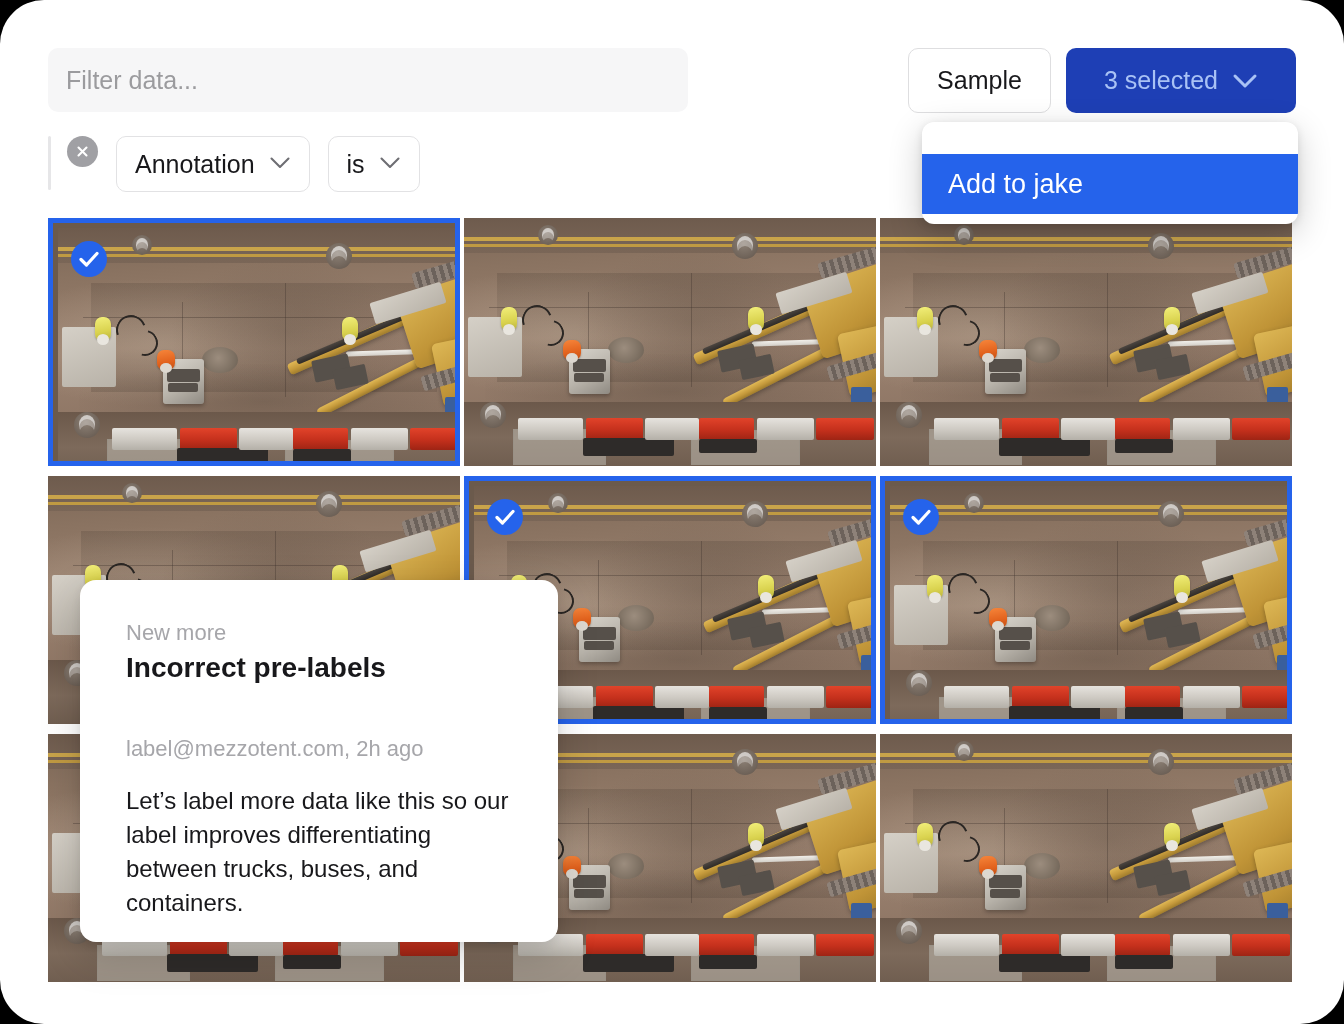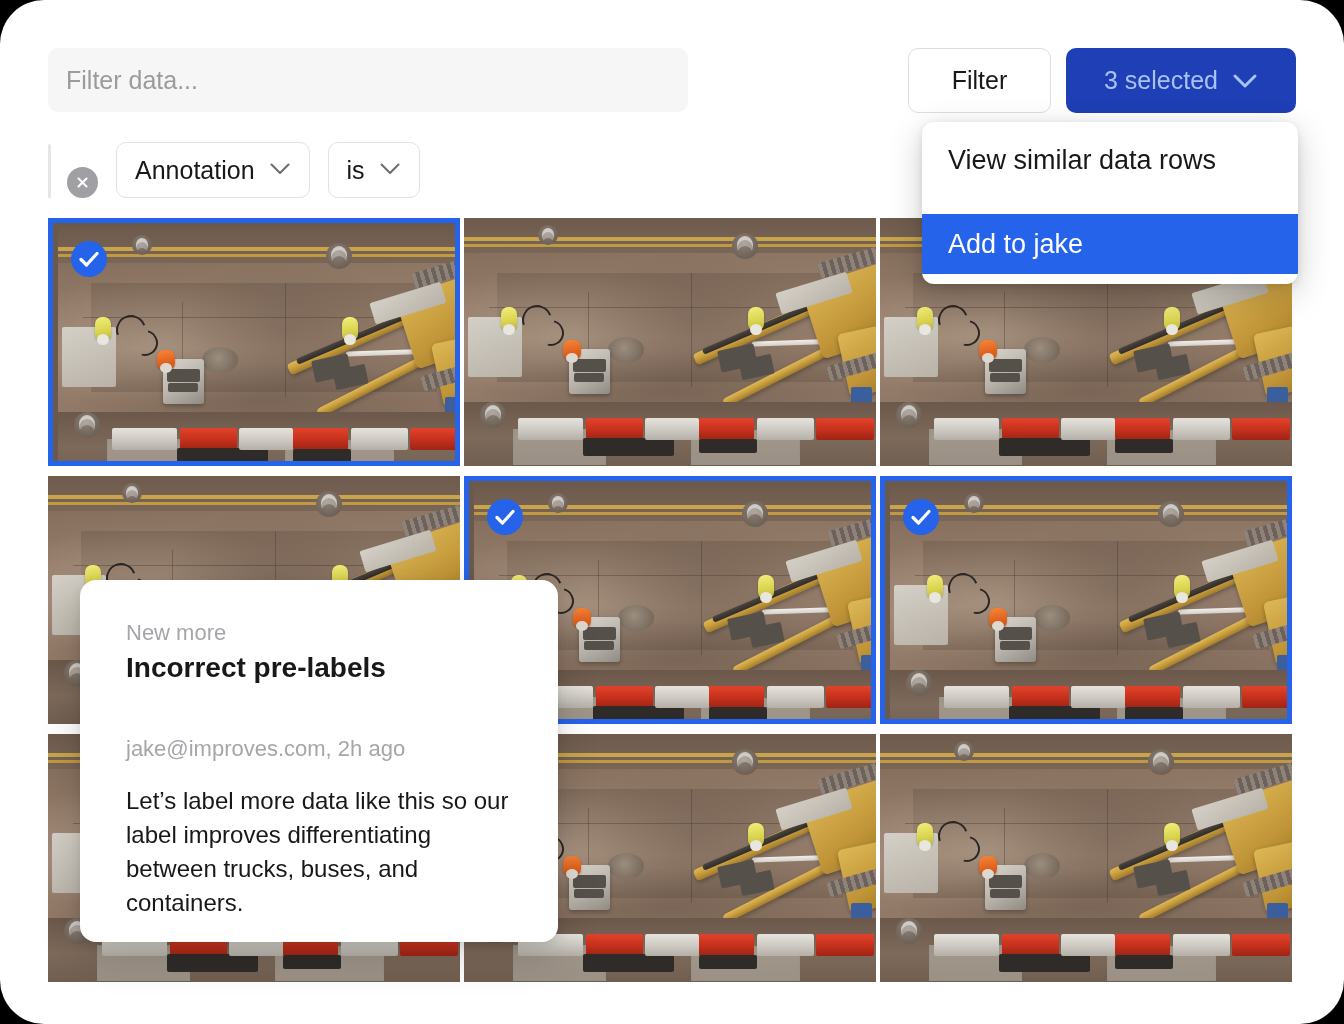--- a/index.html
+++ b/index.html
@@ -94,21 +94,21 @@
   }
   .selected-btn .chev { display: flex; }
 
   
   .chip-row {
     position: absolute;
     left: 48px;
     top: 136px;
     height: 62px;
     display: flex;
-    align-items: flex-end;
+    align-items: flex-start;
   }
   .chip-rail {
     width: 3px;
     height: 54px;
     background: #e6e6e8;
     border-radius: 2px;
     margin-right: 16px;
   }
   .remove-circle {
     width: 31px;
@@ -461,21 +461,21 @@
 </style>
 </head>
 <body>
 
 <div id="app-root">
 
   <div class="toolbar">
 
     <input class="filter-input" type="text" placeholder="Filter data..." value="" style="">
 
-    <button class="sample-btn">Filter</button>
+    <button class="sample-btn">Sample</button>
 
     <button class="selected-btn">
       <span class="lbl">3 selected</span>
       <span class="chev">
         <svg width="26" height="16" viewBox="0 0 26 16">
           <path d="M3 3 L13 13 L23 3" fill="none" stroke="#a9c2f5" stroke-width="3" stroke-linecap="round" stroke-linejoin="round"></path>
         </svg>
       </span>
     </button>
   </div>
@@ -1107,26 +1107,25 @@
 
     <div class="cone small" style="left:18%; top:3%;"></div>
     <div class="cone" style="left:65%; top:6%;"></div>
     <div class="cone" style="left:4%;  top:74%;"></div>
   </div>
         </div>
       </div>
     </div>
 
   <div class="menu">
-      <div class="menu-item">View similar data rows</div>
       <div class="menu-sp"></div>
       <div class="menu-sp"></div>
       <div class="menu-item active">Add to jake</div>
     </div>
 
   <div class="issue-card">
     <p class="issue-eyebrow">New more</p>
     <p class="issue-title">Incorrect pre-labels</p>
-    <p class="issue-meta">jake@improves.com, 2h ago</p>
+    <p class="issue-meta">label@mezzotent.com, 2h ago</p>
     <p class="issue-body">Let’s label more data like this so our label improves differentiating between trucks, buses, and containers.</p>
   </div>
 
 </div>
 
 </body></html>

